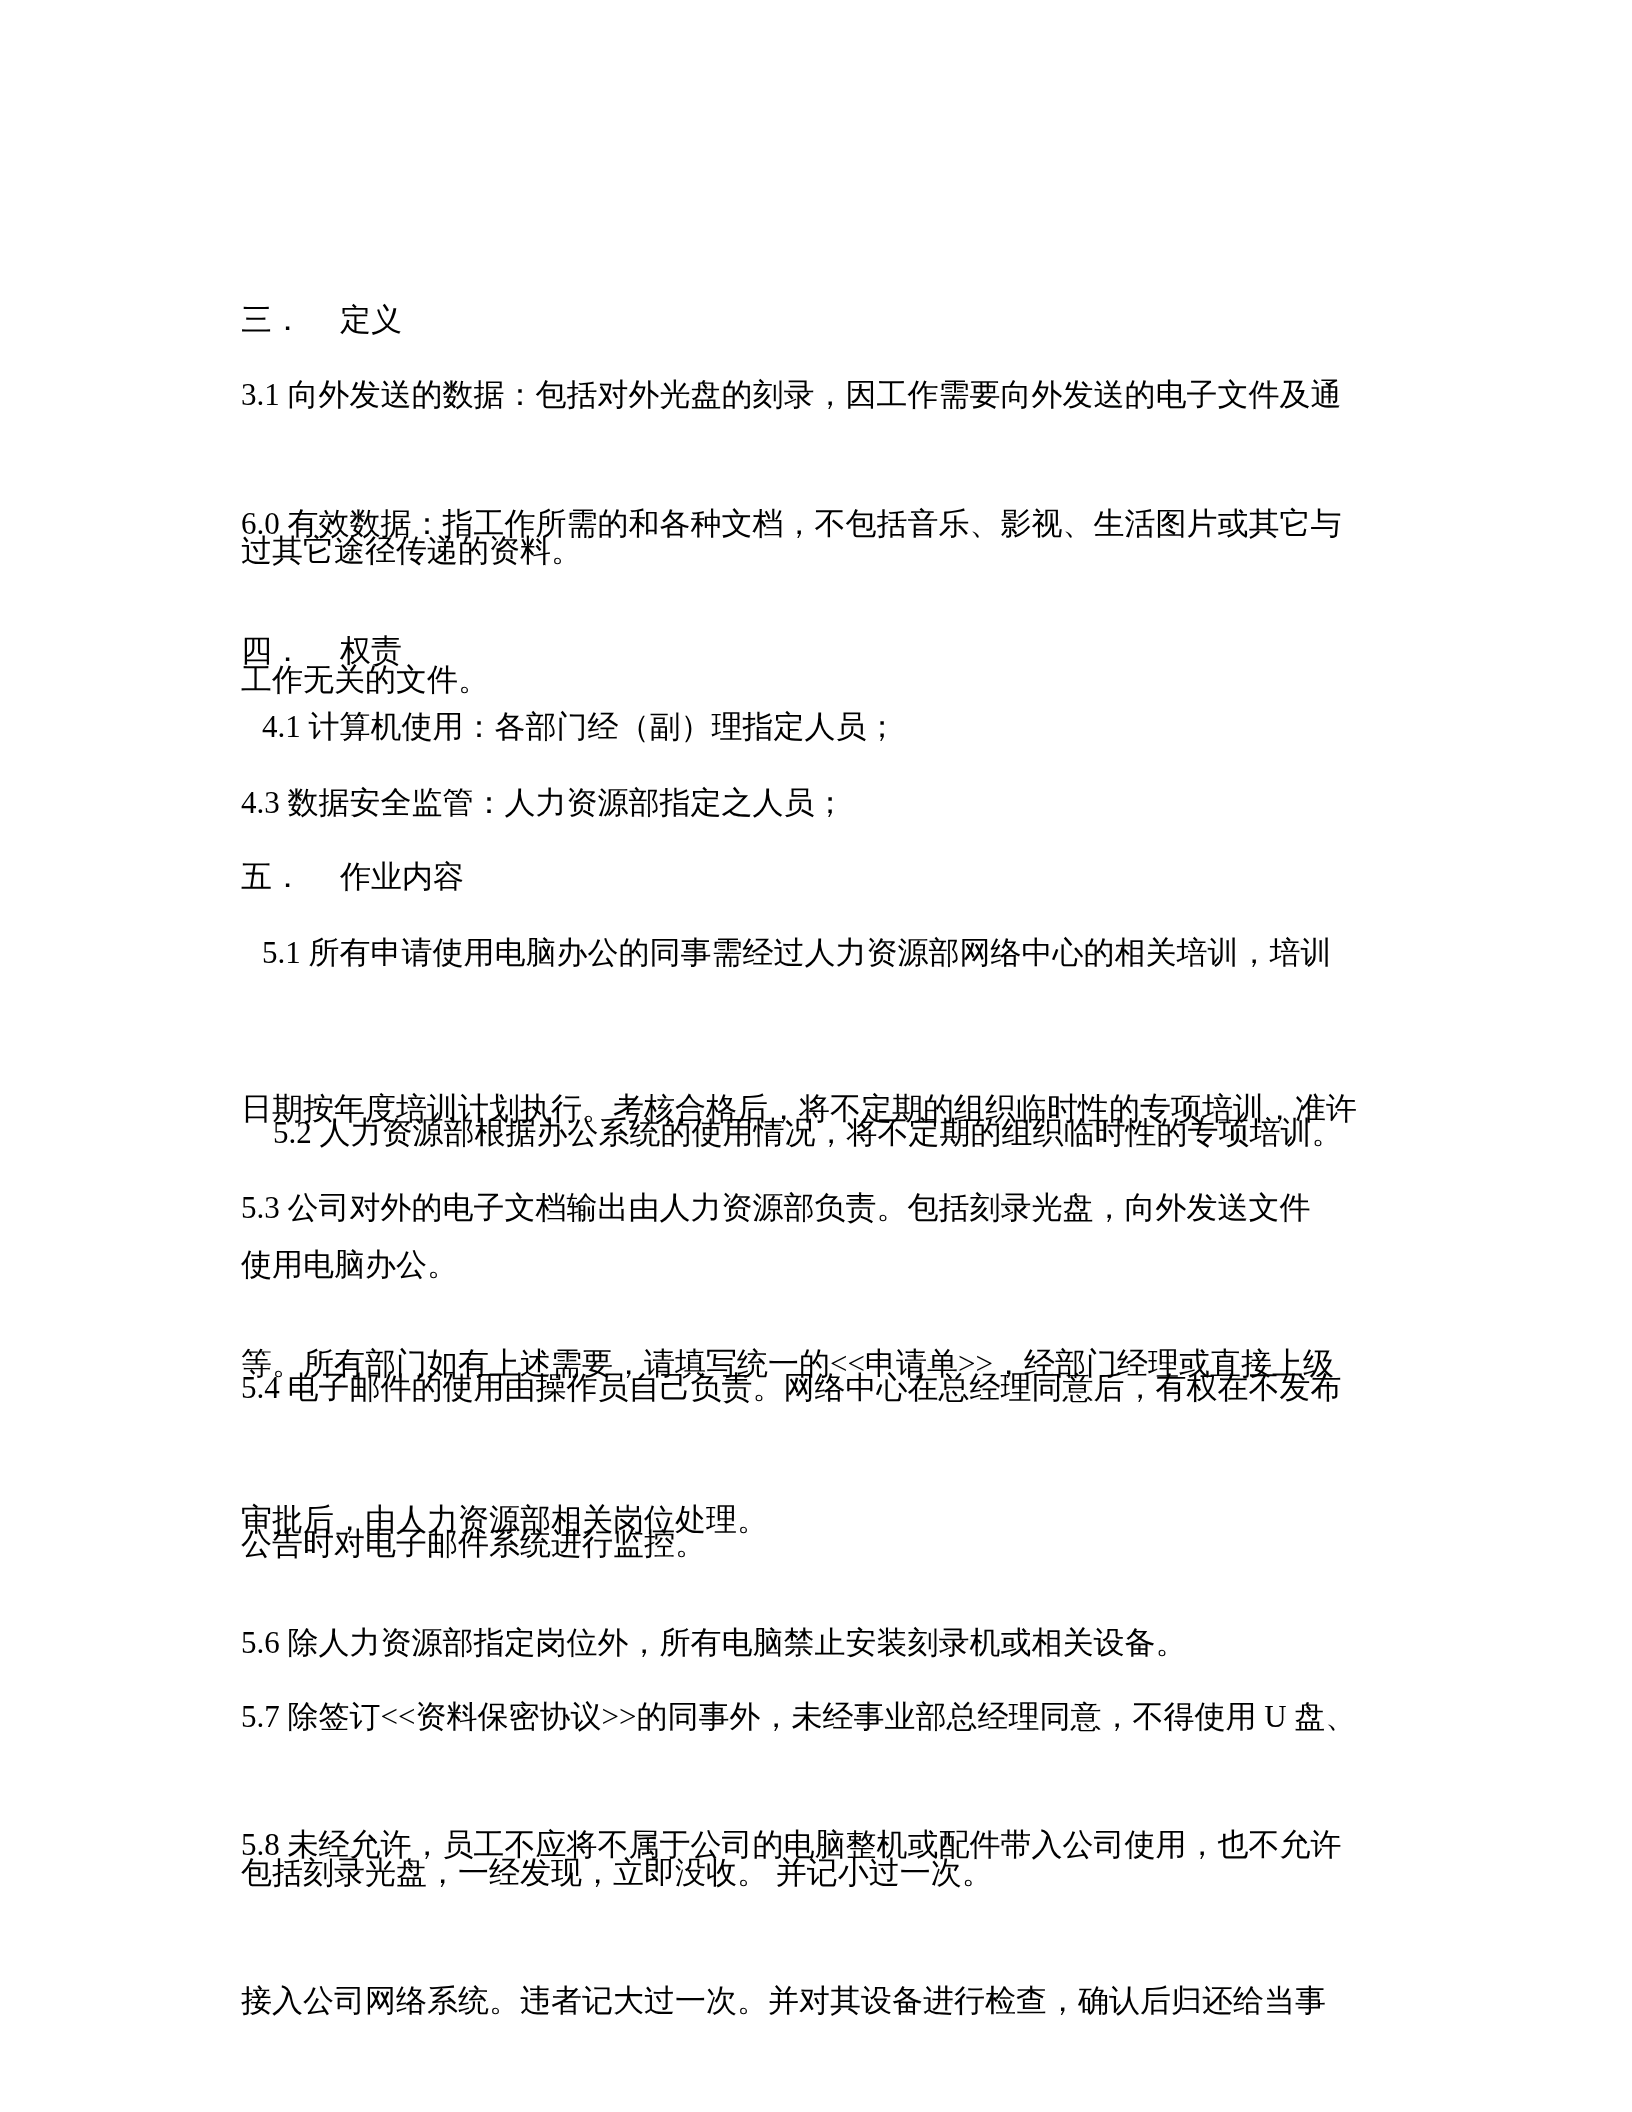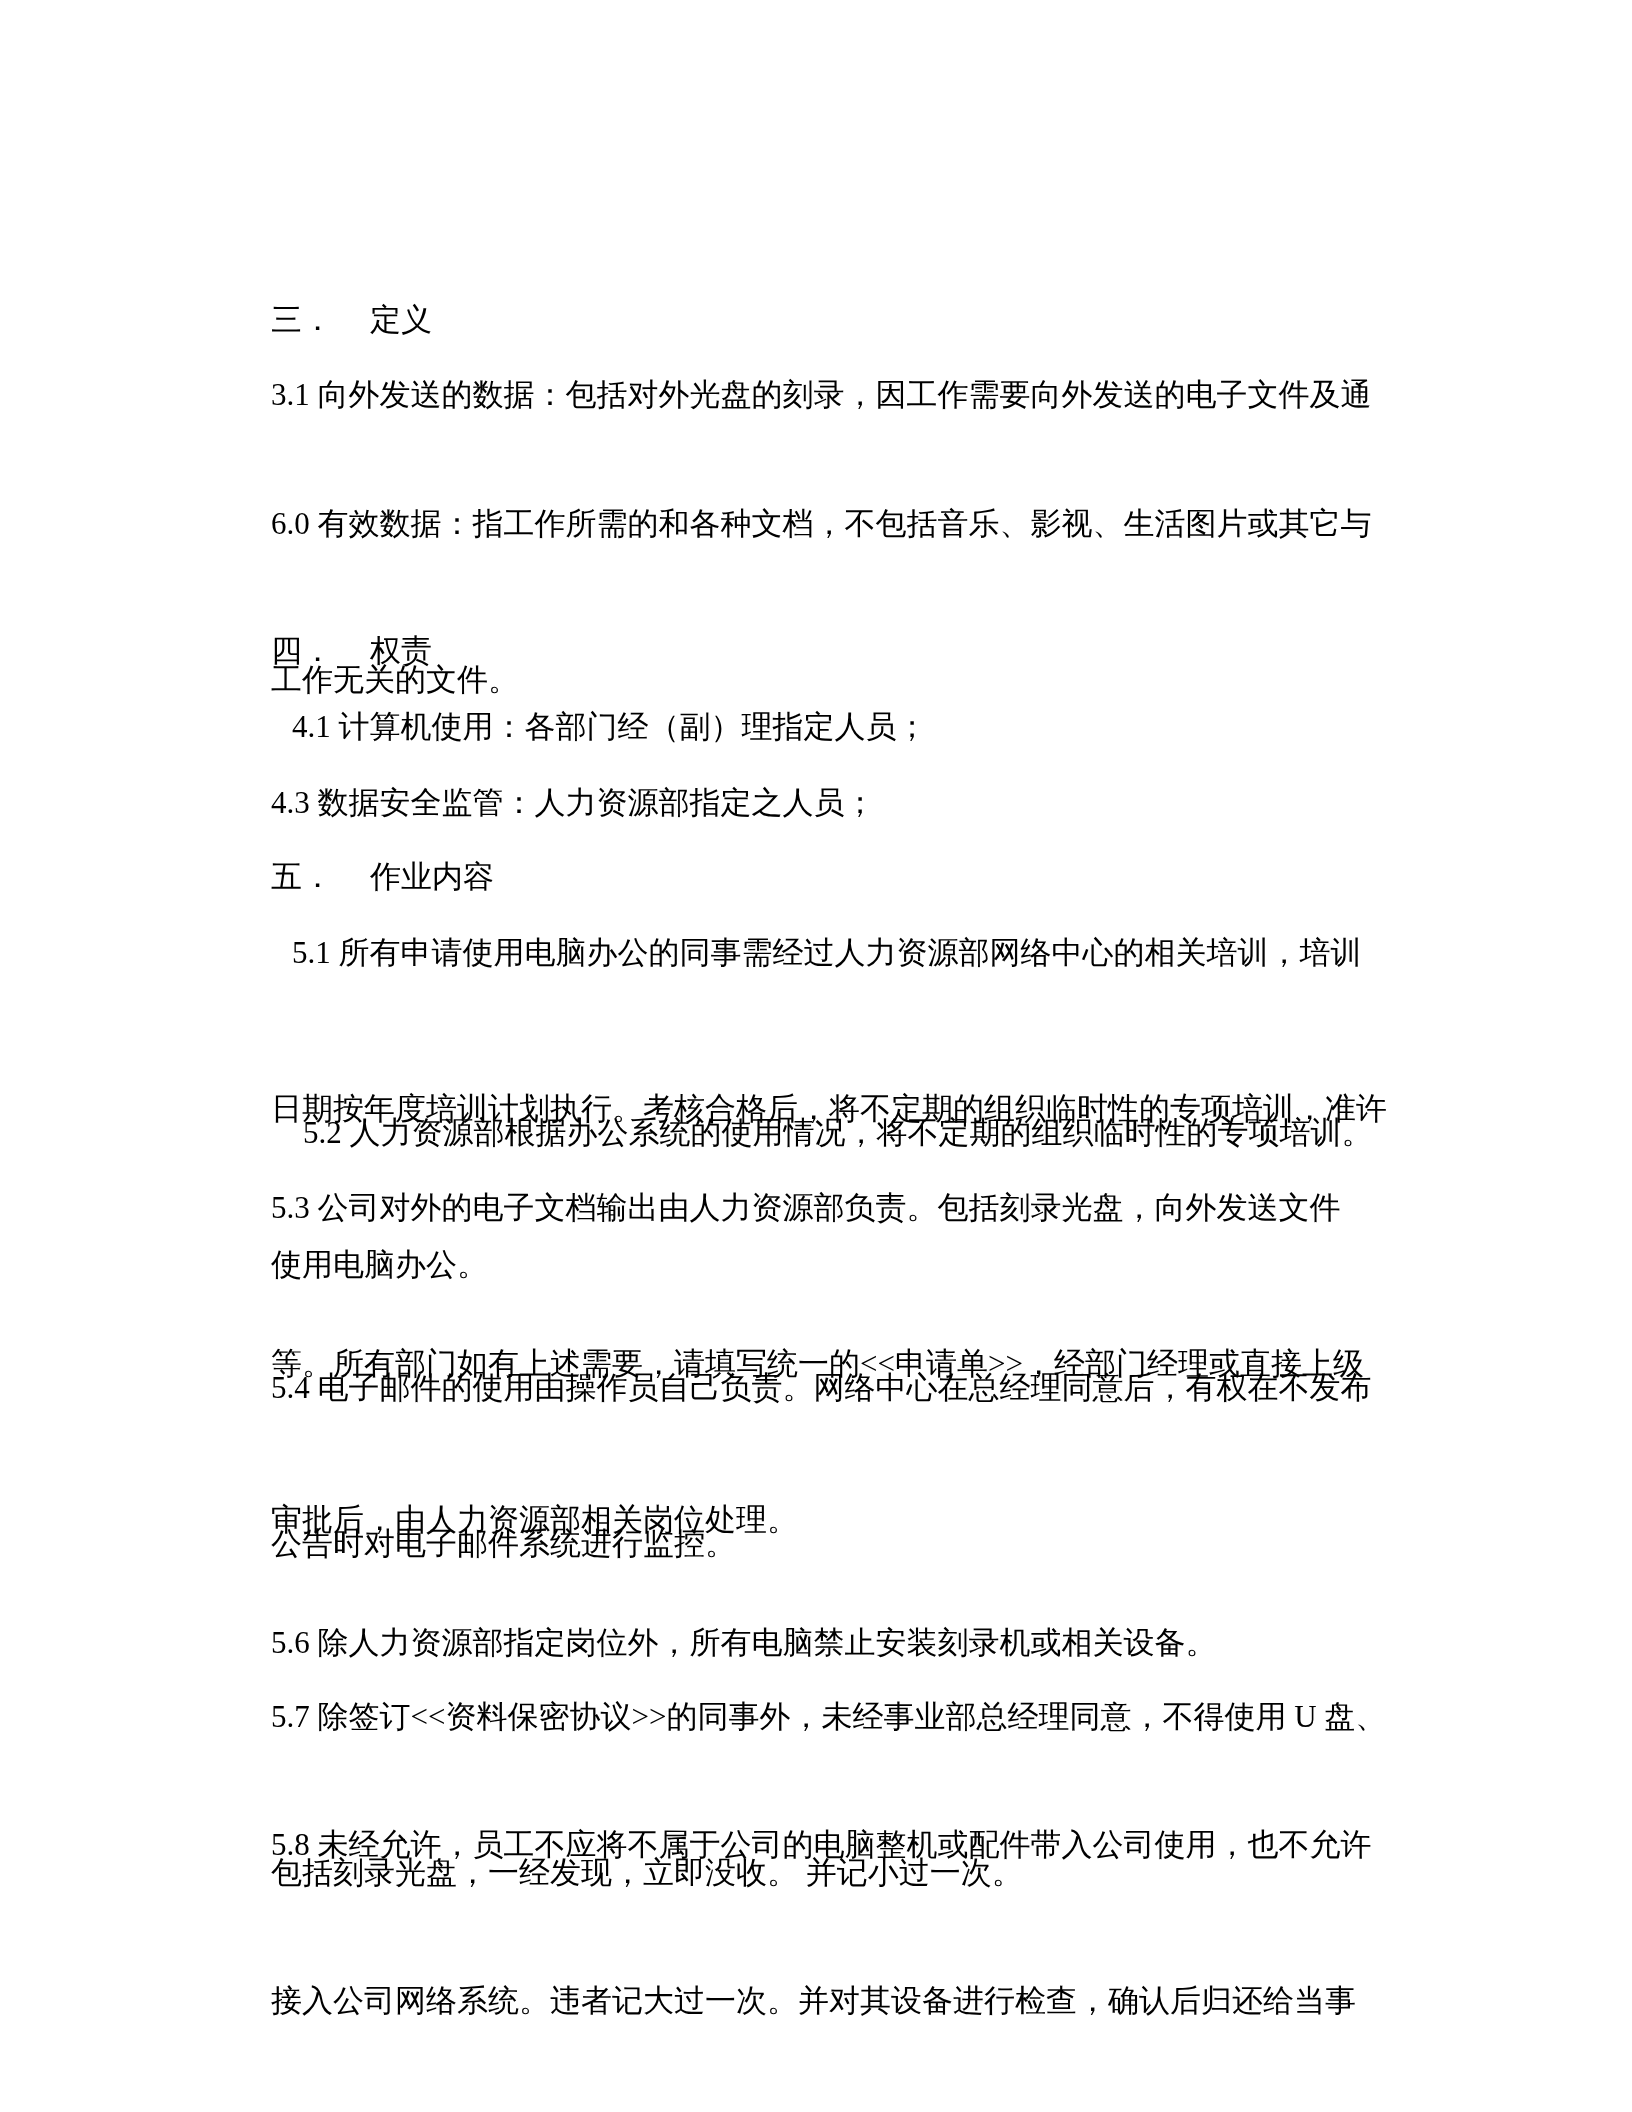--- a/index.html
+++ b/index.html
@@ -15,21 +15,20 @@
       color: #000000;
       font-family: "Liberation Serif", "DejaVu Serif", serif;
     }
     .page {
       position: absolute;
       left: 0;
       top: 0;
       width: 1296px;
       height: 2112px;
       background: #ffffff;
-      margin-left: 30px;
     }
     .block {
       position: absolute;
       left: 241px;
       width: 1160px;
       font-size: 31px;
       line-height: 52px;
       white-space: pre;
       letter-spacing: 0px;
     }
@@ -47,20 +46,21 @@
 <body>
 
 <div class="page">
 
   <div class="block heading" style="top:190px">
     <span class="line"><span class="num">三．</span><span>定义</span></span>
   </div>
 
   <div class="block" style="top:265px">
     <span class="line">3.1 向外发送的数据：包括对外光盘的刻录，因工作需要向外发送的电子文件及通</span>
+    <span class="line">过其它途径传递的资料。</span>
   </div>
 
   <div class="block" style="top:394px">
     <span class="line">6.0 有效数据：指工作所需的和各种文档，不包括音乐、影视、生活图片或其它与</span>
     <span class="line">工作无关的文件。</span>
   </div>
 
   <div class="block heading" style="top:521px">
     <span class="line"><span class="num">四．</span><span>权责</span></span>
   </div>

